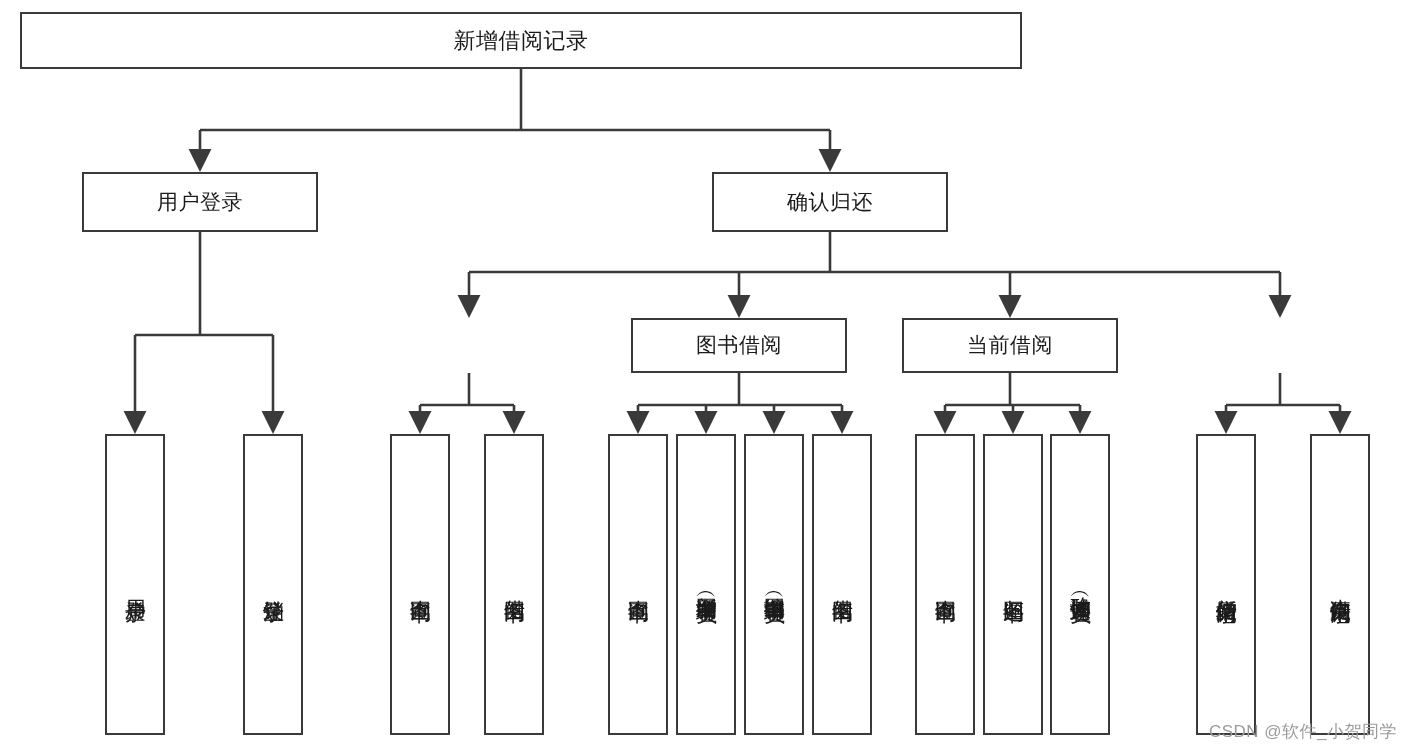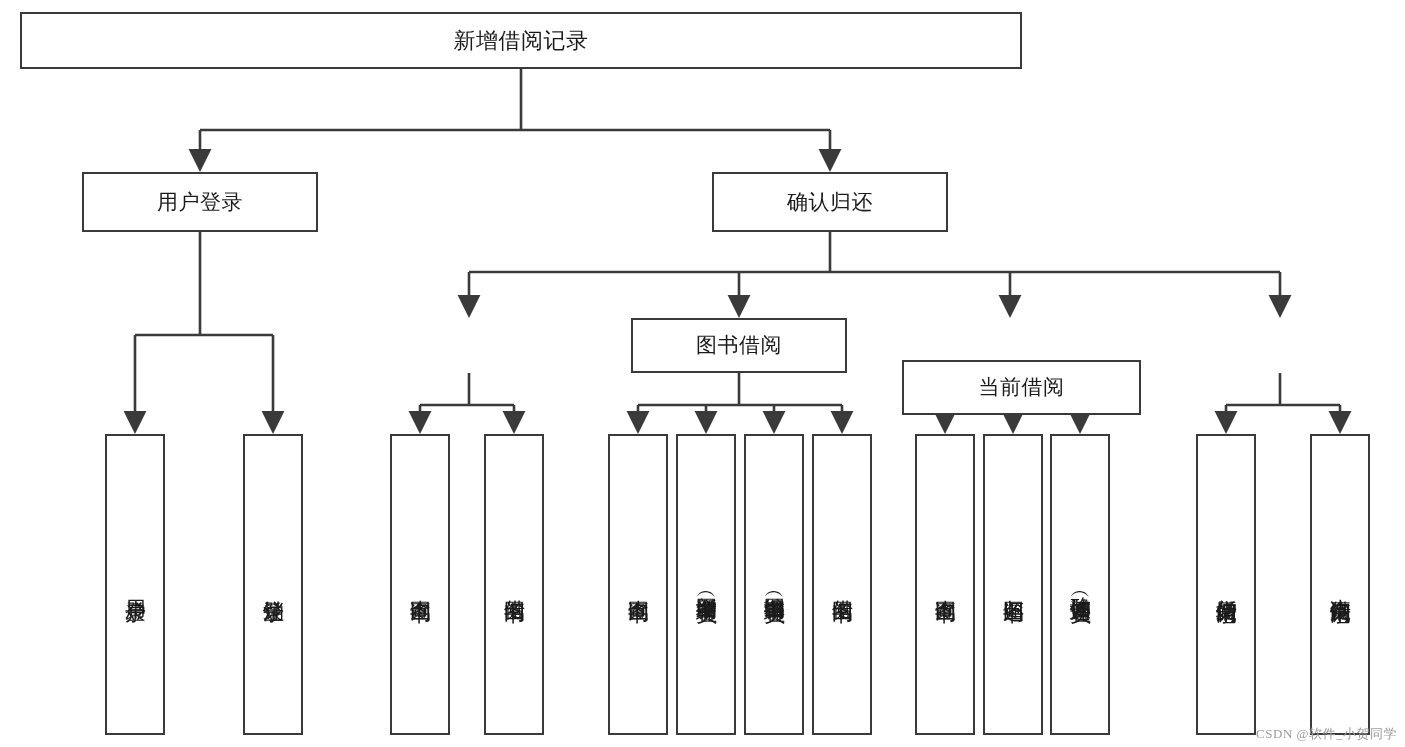--- a/index.html
+++ b/index.html
@@ -62,26 +62,26 @@
     text-orientation: upright;
     font-size: 21px;
     line-height: 1.0;
     letter-spacing: 1px;
     white-space: nowrap;
   }
   .watermark {
     position: absolute;
     right: 8px;
     bottom: 4px;
-    font-size: 13px;
+    font-size: 17px;
     color: #9b9b9b;
     letter-spacing: 0.5px;
     white-space: nowrap;
     z-index: 5;
-    font-family: Liberation Serif, serif;
+    font-family: Liberation Sans, sans-serif;
   }
 </style>
 </head>
 <body>
 
 <div id="canvas">
 
   <svg id="wires" viewBox="0 0 1405 747" xmlns="http://www.w3.org/2000/svg" aria-hidden="true">
     <defs>
       <marker id="arrow" viewBox="0 0 12 12" refX="10" refY="6" markerWidth="9" markerHeight="9" orient="auto-start-reverse">
@@ -139,21 +139,21 @@
   <div class="node horiz" style="left:82px; top:172px; width:236px; height:60px;">
     <span class="lbl">用户登录</span>
   </div>
   <div class="node horiz" style="left:712px; top:172px; width:236px; height:60px;">
     <span class="lbl">确认归还</span>
   </div>
 
   <div class="node horiz" style="left:631px; top:318px; width:216px; height:55px;align-items:center;">
     <span class="lbl">图书借阅</span>
   </div>
-  <div class="node horiz" style="left:902px; top:318px; width:239px; height:55px;margin-top:42px;">
+  <div class="node horiz" style="left:902px; top:318px; width:216px; height:55px;">
     <span class="lbl">当前借阅</span>
   </div>
 
   <div class="node vert" style="left:105px; top:434px; width:60px; height:301px;">
     <span class="lbl">用户登录</span>
   </div>
   <div class="node vert" style="left:243px; top:434px; width:60px; height:301px;">
     <span class="lbl">注销登录</span>
   </div>
 

